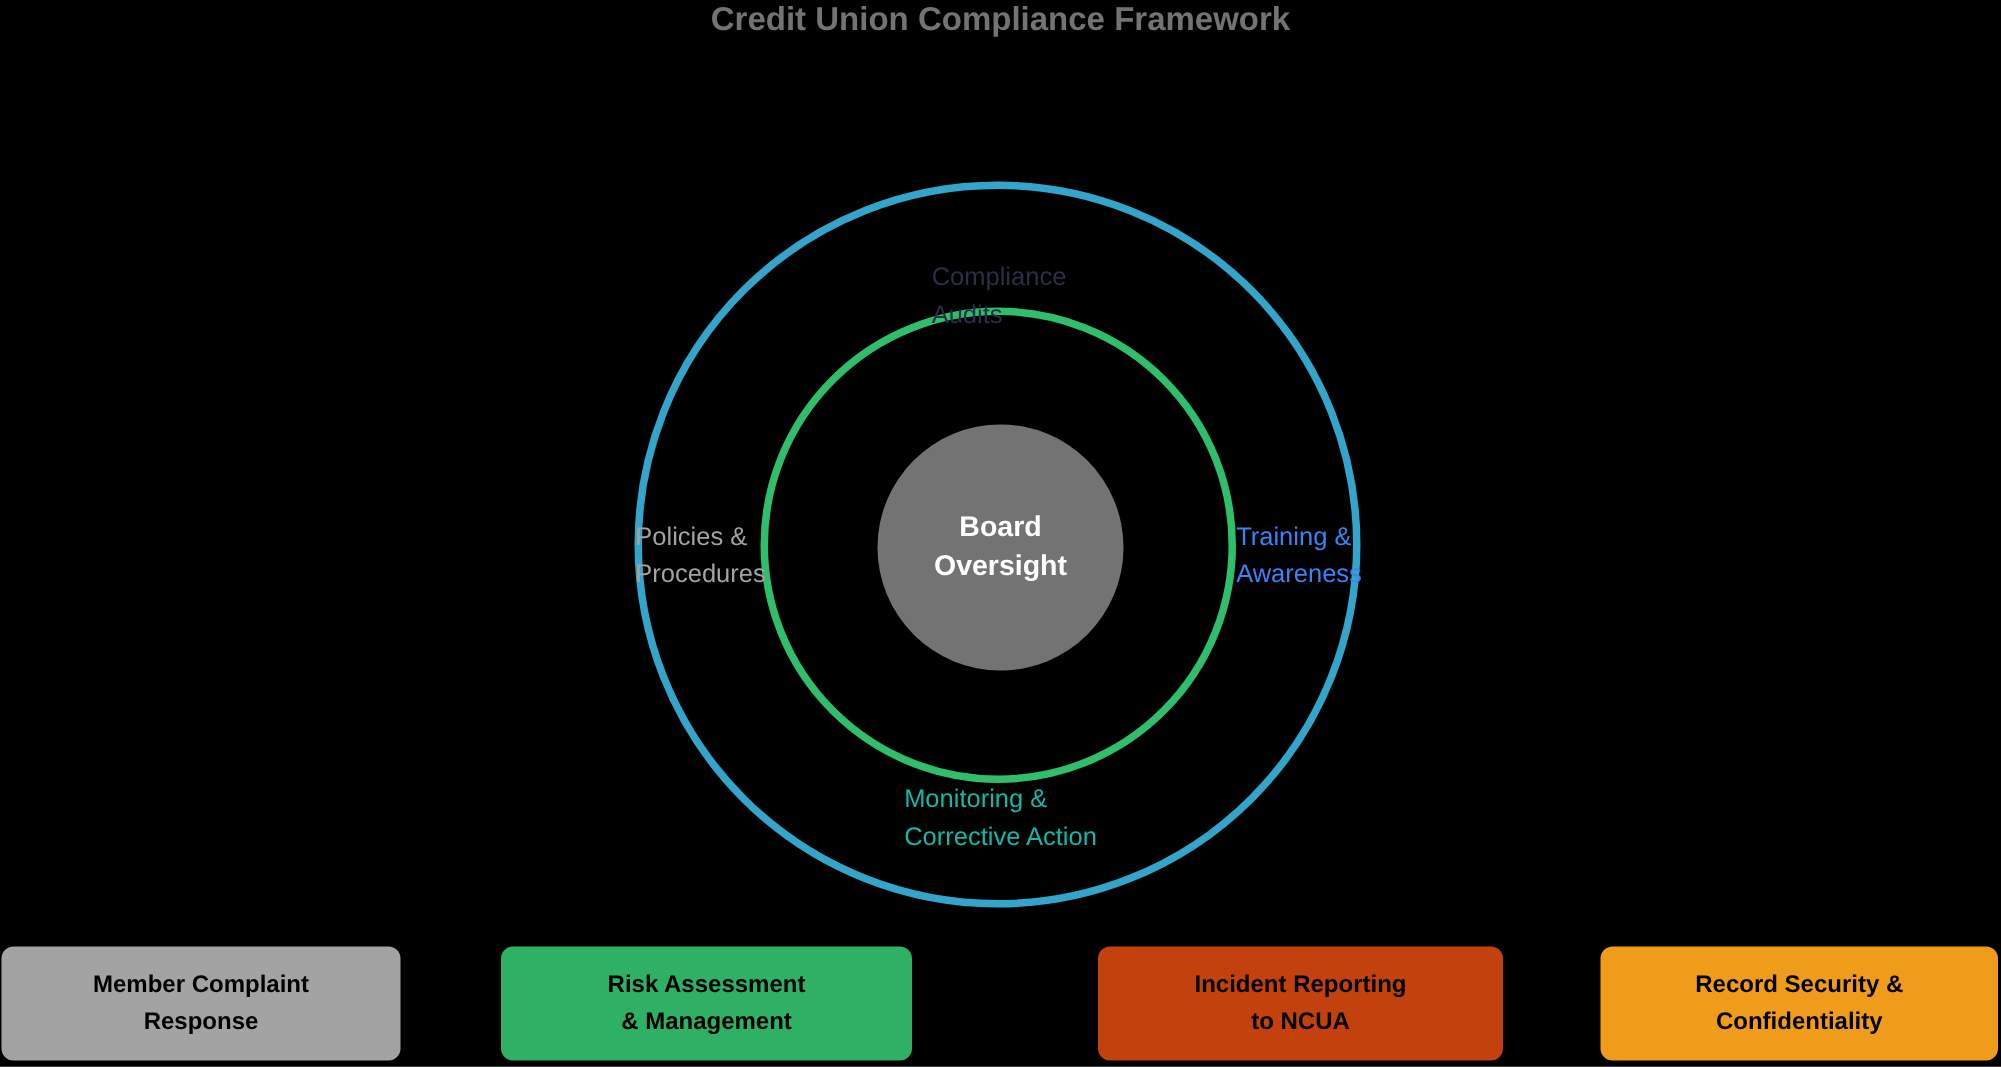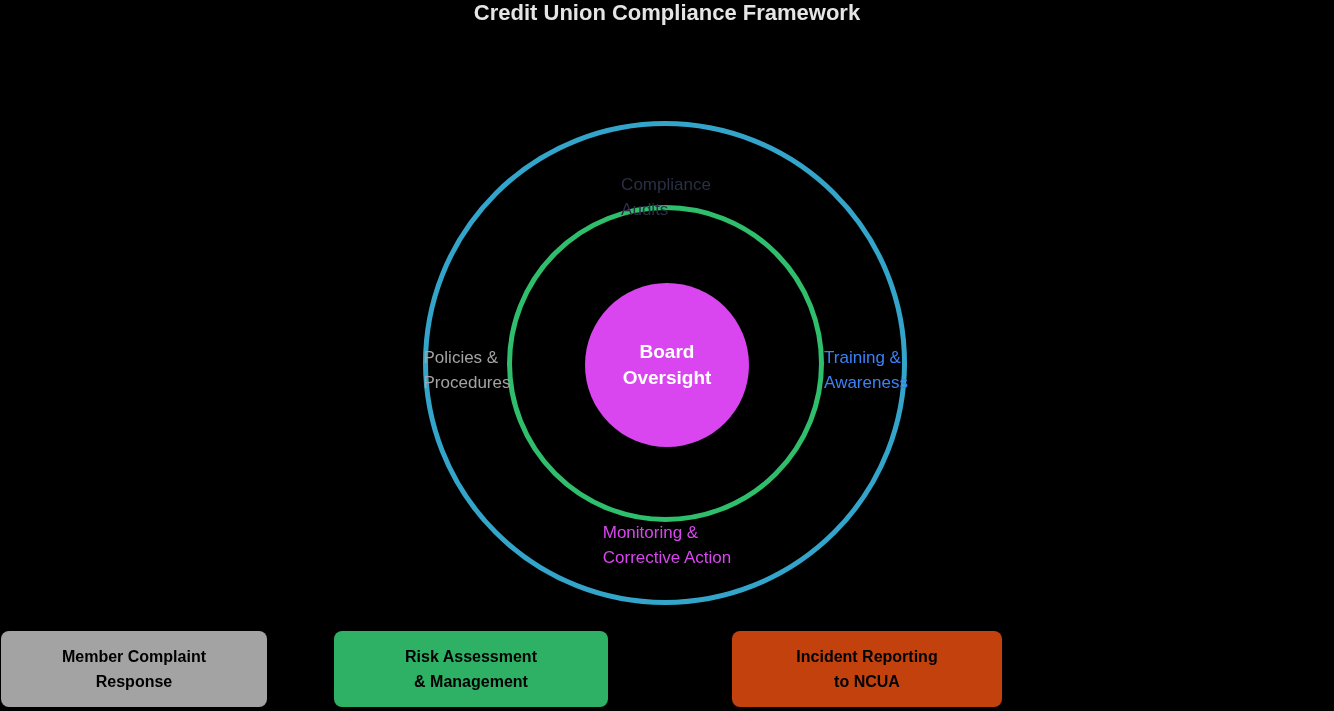--- a/index.html
+++ b/index.html
@@ -63,52 +63,56 @@
   .lb-1 { left: 1px;    width: 266px; }
   .lb-2 { left: 334px;  width: 274px; }
   .lb-3 { left: 732px;  width: 270px; }
   .lb-4 { left: 1067px; width: 265px; }
 </style>
 </head>
 <body>
 
 <div class="stage">
 
-  <div class="title" style="color: #e5e5e5;">Credit Union Compliance Framework</div>
+  <div class="title" style="color: #737373;">Credit Union Compliance Framework</div>
 
   <div class="ring ring-outer" style="border-color: rgb(51, 165, 203);"></div>
 
   <div class="ring ring-middle" style="border-color: rgb(47, 190, 108);"></div>
 
-  <div class="hub" style="background-color: #d946ef;">
+  <div class="hub" style="background-color: #737373;">
     <span style="color: rgb(255, 255, 255);">Board
 Oversight</span>
   </div>
 
   <div class="ring-label rl-top" style="color: rgb(42, 47, 69);">Compliance
 Audits</div>
 
   <div class="ring-label rl-left" style="color: #a3a3a3;">Policies &amp;
 Procedures</div>
 
   <div class="ring-label rl-right" style="color: #3b82f6;">Training &amp;
 Awareness</div>
 
-  <div class="ring-label rl-bottom" style="color: #d946ef;">Monitoring &amp;
+  <div class="ring-label rl-bottom" style="color: #14b8a6;">Monitoring &amp;
 Corrective Action</div>
 
   <div class="legend-box lb-1" style="background-color: #a3a3a3;">
     <span>Member Complaint
 Response</span>
   </div>
 
   <div class="legend-box lb-2" style="background-color: rgb(46, 177, 100);">
     <span>Risk Assessment
 &amp; Management</span>
   </div>
 
   <div class="legend-box lb-3" style="background-color: #c2410c;">
     <span>Incident Reporting
 to NCUA</span>
   </div>
 
+  <div class="legend-box lb-4" style="background-color: rgb(240, 156, 27);">
+    <span>Record Security &amp;
+Confidentiality</span>
+  </div>
 
 </div>
 
 </body></html>

